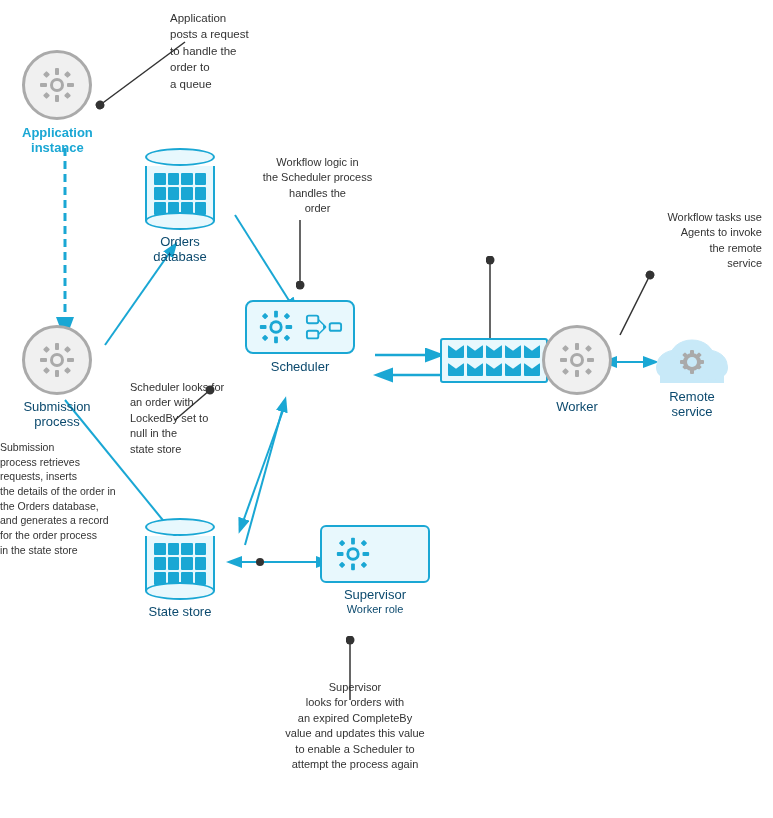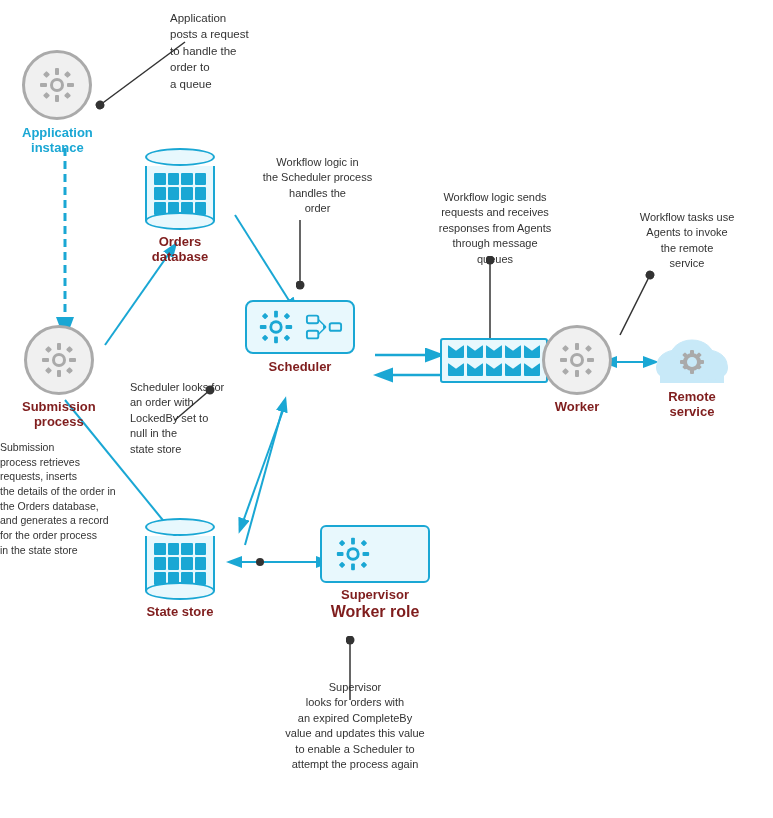--- a/index.html
+++ b/index.html
@@ -27,22 +27,22 @@
     }
     
     .component {
       position: absolute;
       display: flex;
       flex-direction: column;
       align-items: center;
       text-align: center;
     }
     .component-label {
-      font-weight: bold;
-      color: #7f1d1d;
+      font-weight: normal;
+      color: #0c4a6e;
       font-size: 13px;
       margin-top: 4px;
     }
     
     .gear-circle {
       width: 70px;
       height: 70px;
       border-radius: 50%;
       border: 3px solid #aaa;
       background: #f0f0f0;
@@ -307,29 +307,22 @@
       <div style="display:flex; gap:3px;">
         <div style="width:16px;height:13px;background:#1aa7d4;border-radius:1px;clip-path:polygon(0 0,50% 45%,100% 0,100% 100%,0 100%);"></div>
         <div style="width:16px;height:13px;background:#1aa7d4;border-radius:1px;clip-path:polygon(0 0,50% 45%,100% 0,100% 100%,0 100%);"></div>
         <div style="width:16px;height:13px;background:#1aa7d4;border-radius:1px;clip-path:polygon(0 0,50% 45%,100% 0,100% 100%,0 100%);"></div>
         <div style="width:16px;height:13px;background:#1aa7d4;border-radius:1px;clip-path:polygon(0 0,50% 45%,100% 0,100% 100%,0 100%);"></div>
         <div style="width:16px;height:13px;background:#1aa7d4;border-radius:1px;clip-path:polygon(0 0,50% 45%,100% 0,100% 100%,0 100%);"></div>
       </div>
     </div>
   </div>
 
-  <div class="annotation" style="left:415px; top:190px; width:160px; text-align:center;">
-    <span style="white-space:pre-line; font-size:11px;">Workflow logic sends
-requests and receives
-responses from Agents
-through message
-queues</span>
-  </div>
-
-  <div class="annotation" style="left:612px; top:210px; width:150px; text-align:center;">
+
+  <div class="annotation" style="left:612px; top:210px; width:150px; text-align:right;">
     <span style="white-space:pre-line; font-size:11px;">Workflow tasks use
 Agents to invoke
 the remote
 service</span>
   </div>
 
   <div class="component" style="left:542px; top:325px;">
     <div class="gear-circle" style="border-color:#aaa;">
       <svg class="gear-icon-svg" viewBox="0 0 40 40" fill="none">
         <circle cx="20" cy="20" r="7" fill="#aaa"></circle>
@@ -405,21 +398,21 @@
         <rect x="18" y="30" width="4" height="7" rx="1" fill="#1aa7d4"></rect>
         <rect x="3" y="18" width="7" height="4" rx="1" fill="#1aa7d4"></rect>
         <rect x="30" y="18" width="7" height="4" rx="1" fill="#1aa7d4"></rect>
         <rect x="6" y="6" width="5" height="5" rx="1" fill="#1aa7d4" transform="rotate(45 8.5 8.5)"></rect>
         <rect x="29" y="6" width="5" height="5" rx="1" fill="#1aa7d4" transform="rotate(45 31.5 8.5)"></rect>
         <rect x="6" y="29" width="5" height="5" rx="1" fill="#1aa7d4" transform="rotate(45 8.5 31.5)"></rect>
         <rect x="29" y="29" width="5" height="5" rx="1" fill="#1aa7d4" transform="rotate(45 31.5 31.5)"></rect>
       </svg>
     </div>
     <div class="component-label" style="margin-top:4px;">Supervisor</div>
-    <div class="component-label" style="font-size:16px; margin-top:1px;">Worker role</div>
+    <div class="component-label" style="font-size:11px; margin-top:1px;">Worker role</div>
   </div>
 
   <div class="annotation" style="left:230px; top:680px; width:250px; text-align:center; font-size:11px;">
     <span style="white-space:pre-line;">Supervisor
 looks for orders with
 an expired CompleteBy
 value and updates this value
 to enable a Scheduler to
 attempt the process again</span>
   </div>

